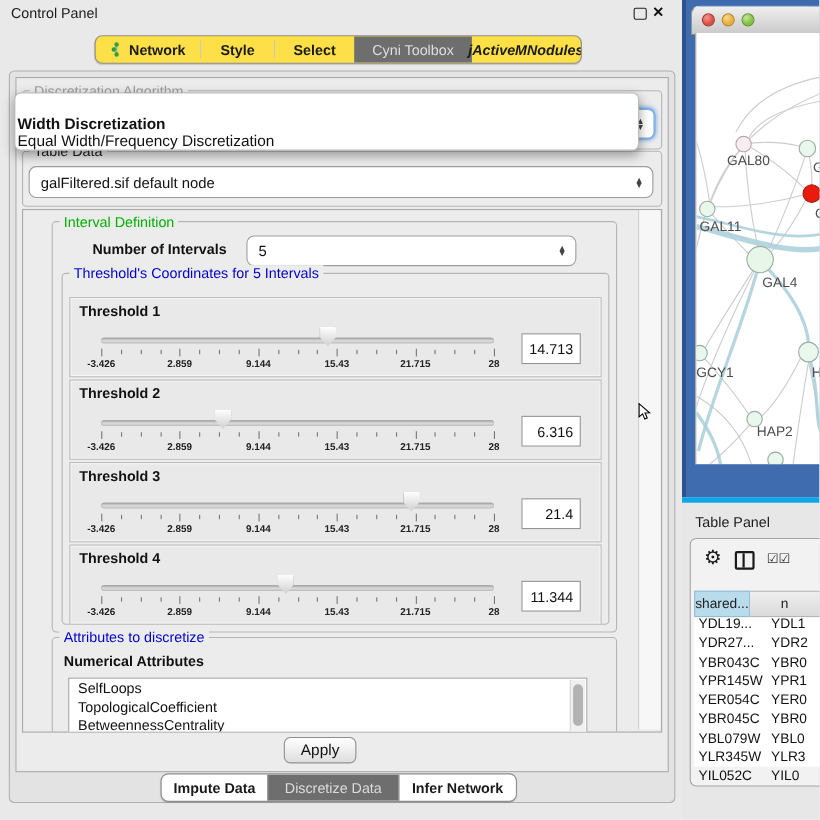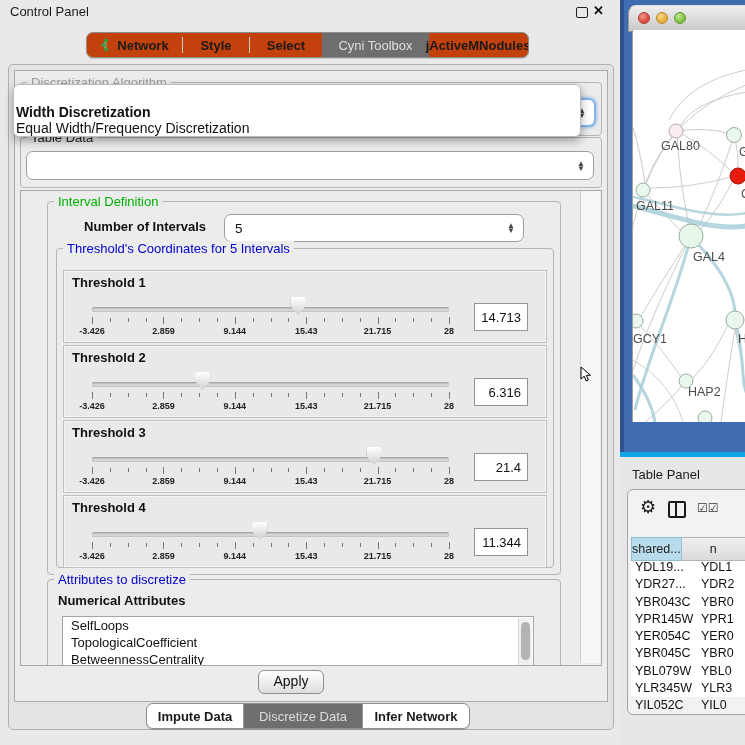--- a/index.html
+++ b/index.html
@@ -6,29 +6,29 @@
   body{width:745px;height:745px;overflow:hidden;background:#e9e9e9;
        font-family:"Liberation Sans",sans-serif;position:relative;}
   .abs{position:absolute;}
 
   
   #cp-titlebar{left:0;top:0;width:620px;height:24px;}
   #cp-title{left:10px;top:4px;font-size:13px;color:#1a1a1a;}
   #float-icon{left:576px;top:7px;width:10px;height:9px;border:1.6px solid #222;border-radius:2px;}
   #close-icon{left:593px;top:3px;font-size:13px;font-weight:bold;color:#111;}
 
-  #tabbar{left:86px;top:32px;width:441px;height:24px;background:#c2410c;border:1px solid #8e8e8e;
+  #tabbar{left:86px;top:32px;width:441px;height:24px;background:#fde047;border:1px solid #8e8e8e;
           border-radius:7px;display:flex;overflow:hidden;box-shadow:0 1px 1px rgba(0,0,0,.15);}
   .tab{display:flex;align-items:center;justify-content:center;font-size:13px;font-weight:bold;
        color:#1a1a1a;height:100%;}
   .tab-sep{width:1px;background:#c9c9c9;margin:4px 0;}
   .tab.selected{background:#6e6e6e;color:#dfdfdf;font-weight:normal;}
   #tab-network{width:95px;gap:5px;}
   #tab-style{width:66px;}#tab-select{width:72px;}
-  #tab-cyni{width:107px;}#tab-jactive{width:98px;}
+  #tab-cyni{width:107px;}#tab-jactive{width:98px;font-style:italic;}
 
   #outer-panel{left:8px;top:64px;width:604px;height:664px;background:#e3e3e3;
                border:1px solid #b0b0b0;border-radius:5px;}
   #inner-panel{left:14px;top:70px;width:592px;height:630px;background:#ececec;
                border:1px solid #ababab;}
 
   .groupbox{position:absolute;border:1px solid #b5b5b5;border-radius:4px;}
   .grouplabel{position:absolute;top:-8px;left:6px;background:#ececec;padding:0 4px;font-size:13px;}
   .lbl-gray{color:#9c9c9c;}
   .lbl-green{color:#00b000;}
@@ -180,20 +180,21 @@
 
 <div class="abs" id="popup">
   <div class="abs" id="popup-opt1">Width Discretization</div>
   <div class="abs" id="popup-opt2">Equal Width/Frequency Discretization</div>
 </div>
 
 <div class="groupbox" id="tabledata-group">
   <span class="grouplabel lbl-dark">Table Data</span>
 </div>
 <div class="abs" id="tabledata-combo">
+  <span class="combo-text">galFiltered.sif default node</span>
   <span class="stepper">▲<br>▼</span>
 </div>
 
 <div class="abs" id="scrollpane">
   <div class="groupbox" id="interval-group">
     <span class="grouplabel lbl-green">Interval Definition</span>
     <span class="abs" id="noi-label">Number of Intervals</span>
     <div class="abs" id="noi-combo">
       <span class="combo-text">5</span>
       <span class="stepper">▲<br>▼</span>

